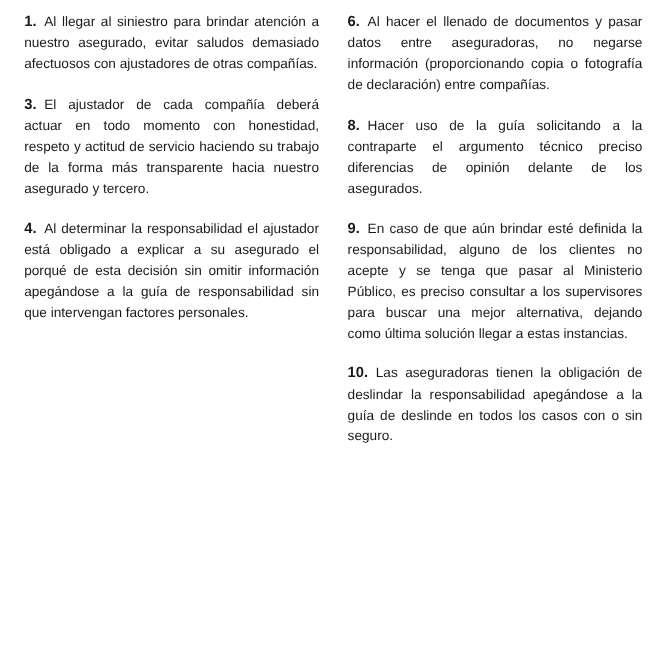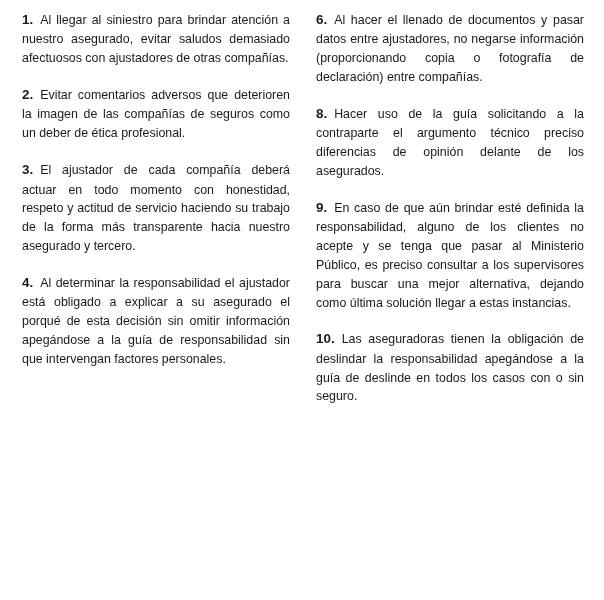--- a/index.html
+++ b/index.html
@@ -54,33 +54,30 @@
 </head>
 <body>
 
 <div id="page">
 
   <div class="column">
     <div class="item">
       <p class="para"><span class="num">1.</span><span class="num-space"></span><span>Al llegar al siniestro para brindar atención a nuestro asegurado, evitar saludos demasiado afectuosos con ajustadores de otras compañías.</span></p>
     </div>
     <div class="item">
-      <p class="para"><span class="num">2.</span><span class="num-space"></span><span>Evitar comentarios adversos que deterioren la imagen de las compañías de seguros como un deber de ética profesional.</span></p>
-    </div>
-    <div class="item">
       <p class="para"><span class="num">3.</span><span class="num-space"></span><span>El ajustador de cada compañía deberá actuar en todo momento con honestidad, respeto y actitud de servicio haciendo su trabajo de la forma más transparente hacia nuestro asegurado y tercero.</span></p>
     </div>
     <div class="item">
       <p class="para"><span class="num">4.</span><span class="num-space"></span><span>Al determinar la responsabilidad el ajustador está obligado a explicar a su asegurado el porqué de esta decisión sin omitir información apegándose a la guía de responsabilidad sin que intervengan factores personales.</span></p>
     </div>
   </div>
 
   <div class="column">
     <div class="item">
-      <p class="para"><span class="num">6.</span><span class="num-space"></span><span>Al hacer el llenado de documentos y pasar datos entre ajustadores, no negarse información (proporcionando copia o fotografía de declaración) entre compañías.</span></p>
+      <p class="para"><span class="num">6.</span><span class="num-space"></span><span>Al hacer el llenado de documentos y pasar datos entre aseguradoras, no negarse información (proporcionando copia o fotografía de declaración) entre compañías.</span></p>
     </div>
     <div class="item">
       <p class="para"><span class="num">8.</span><span class="num-space"></span><span>Hacer uso de la guía solicitando a la contraparte el argumento técnico preciso diferencias de opinión delante de los asegurados.</span></p>
     </div>
     <div class="item">
       <p class="para"><span class="num">9.</span><span class="num-space"></span><span>En caso de que aún brindar esté definida la responsabilidad, alguno de los clientes no acepte y se tenga que pasar al Ministerio Público, es preciso consultar a los supervisores para buscar una mejor alternativa, dejando como última solución llegar a estas instancias.</span></p>
     </div>
     <div class="item">
       <p class="para"><span class="num">10.</span><span class="num-space"></span><span>Las aseguradoras tienen la obligación de deslindar la responsabilidad apegándose a la guía de deslinde en todos los casos con o sin seguro.</span></p>
     </div>

